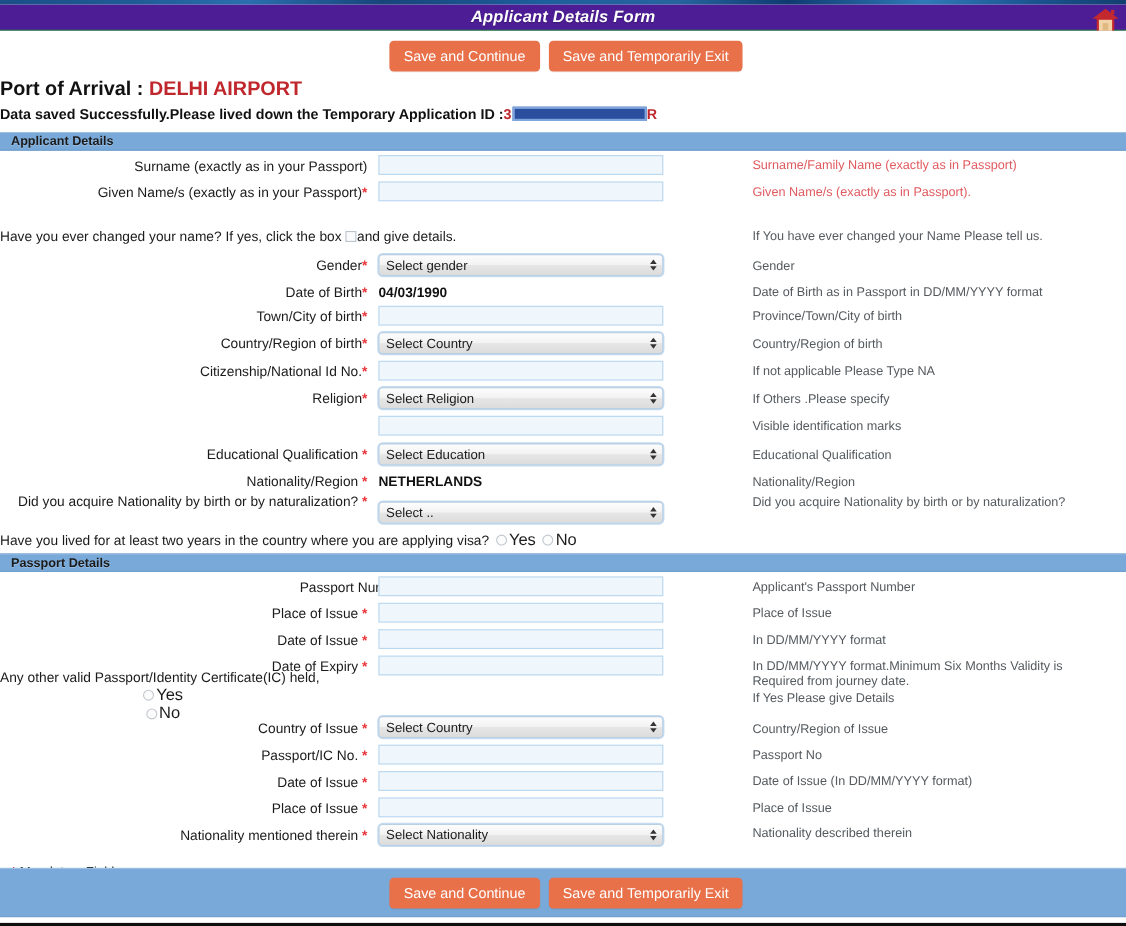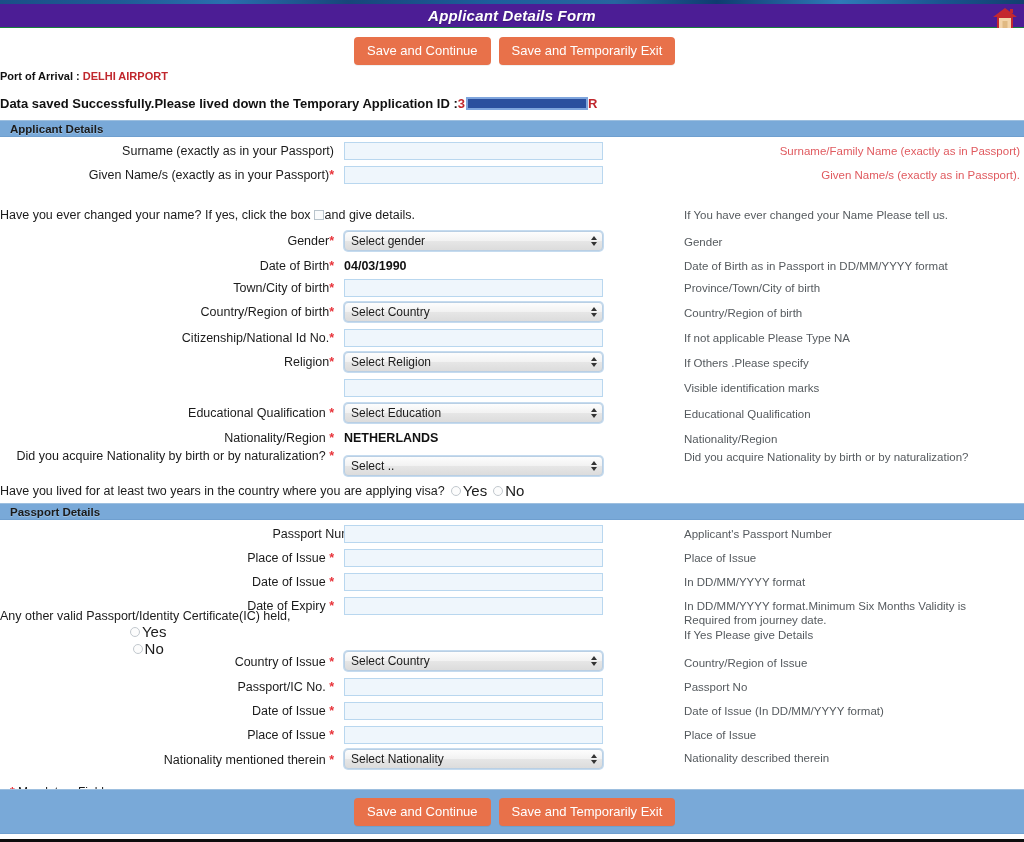--- a/index.html
+++ b/index.html
@@ -85,21 +85,21 @@
     cursor: pointer;
     line-height: 1;
     white-space: nowrap;
     box-shadow: 0 1px 0 rgba(0,0,0,.06);
   }
 
   
   .port-line {
     position: absolute;
     top: 42px; left: 0;
-    font-size: 11px;
+    font-size: 18px;
     font-weight: bold;
     color: #111;
     white-space: nowrap;
   }
   .port-line .port-val { color: #c0272d; }
 
   
   .saved-line {
     position: absolute;
     top: 68px; left: 0;
@@ -226,21 +226,21 @@
 
   
   .hint {
     position: absolute;
     left: 684px;
     width: 336px;
     font-size: 11.5px;
     color: #555a5e;
     line-height: 14px;
   }
-  .hint.red { color: #e05a5f; text-align: right; }
+  .hint.red { color: #e05a5f; }
 
   
   .qline {
     position: absolute;
     left: 0;
     font-size: 12.5px;
     color: #1b1b1b;
     white-space: nowrap;
     display: flex;
     align-items: center;

